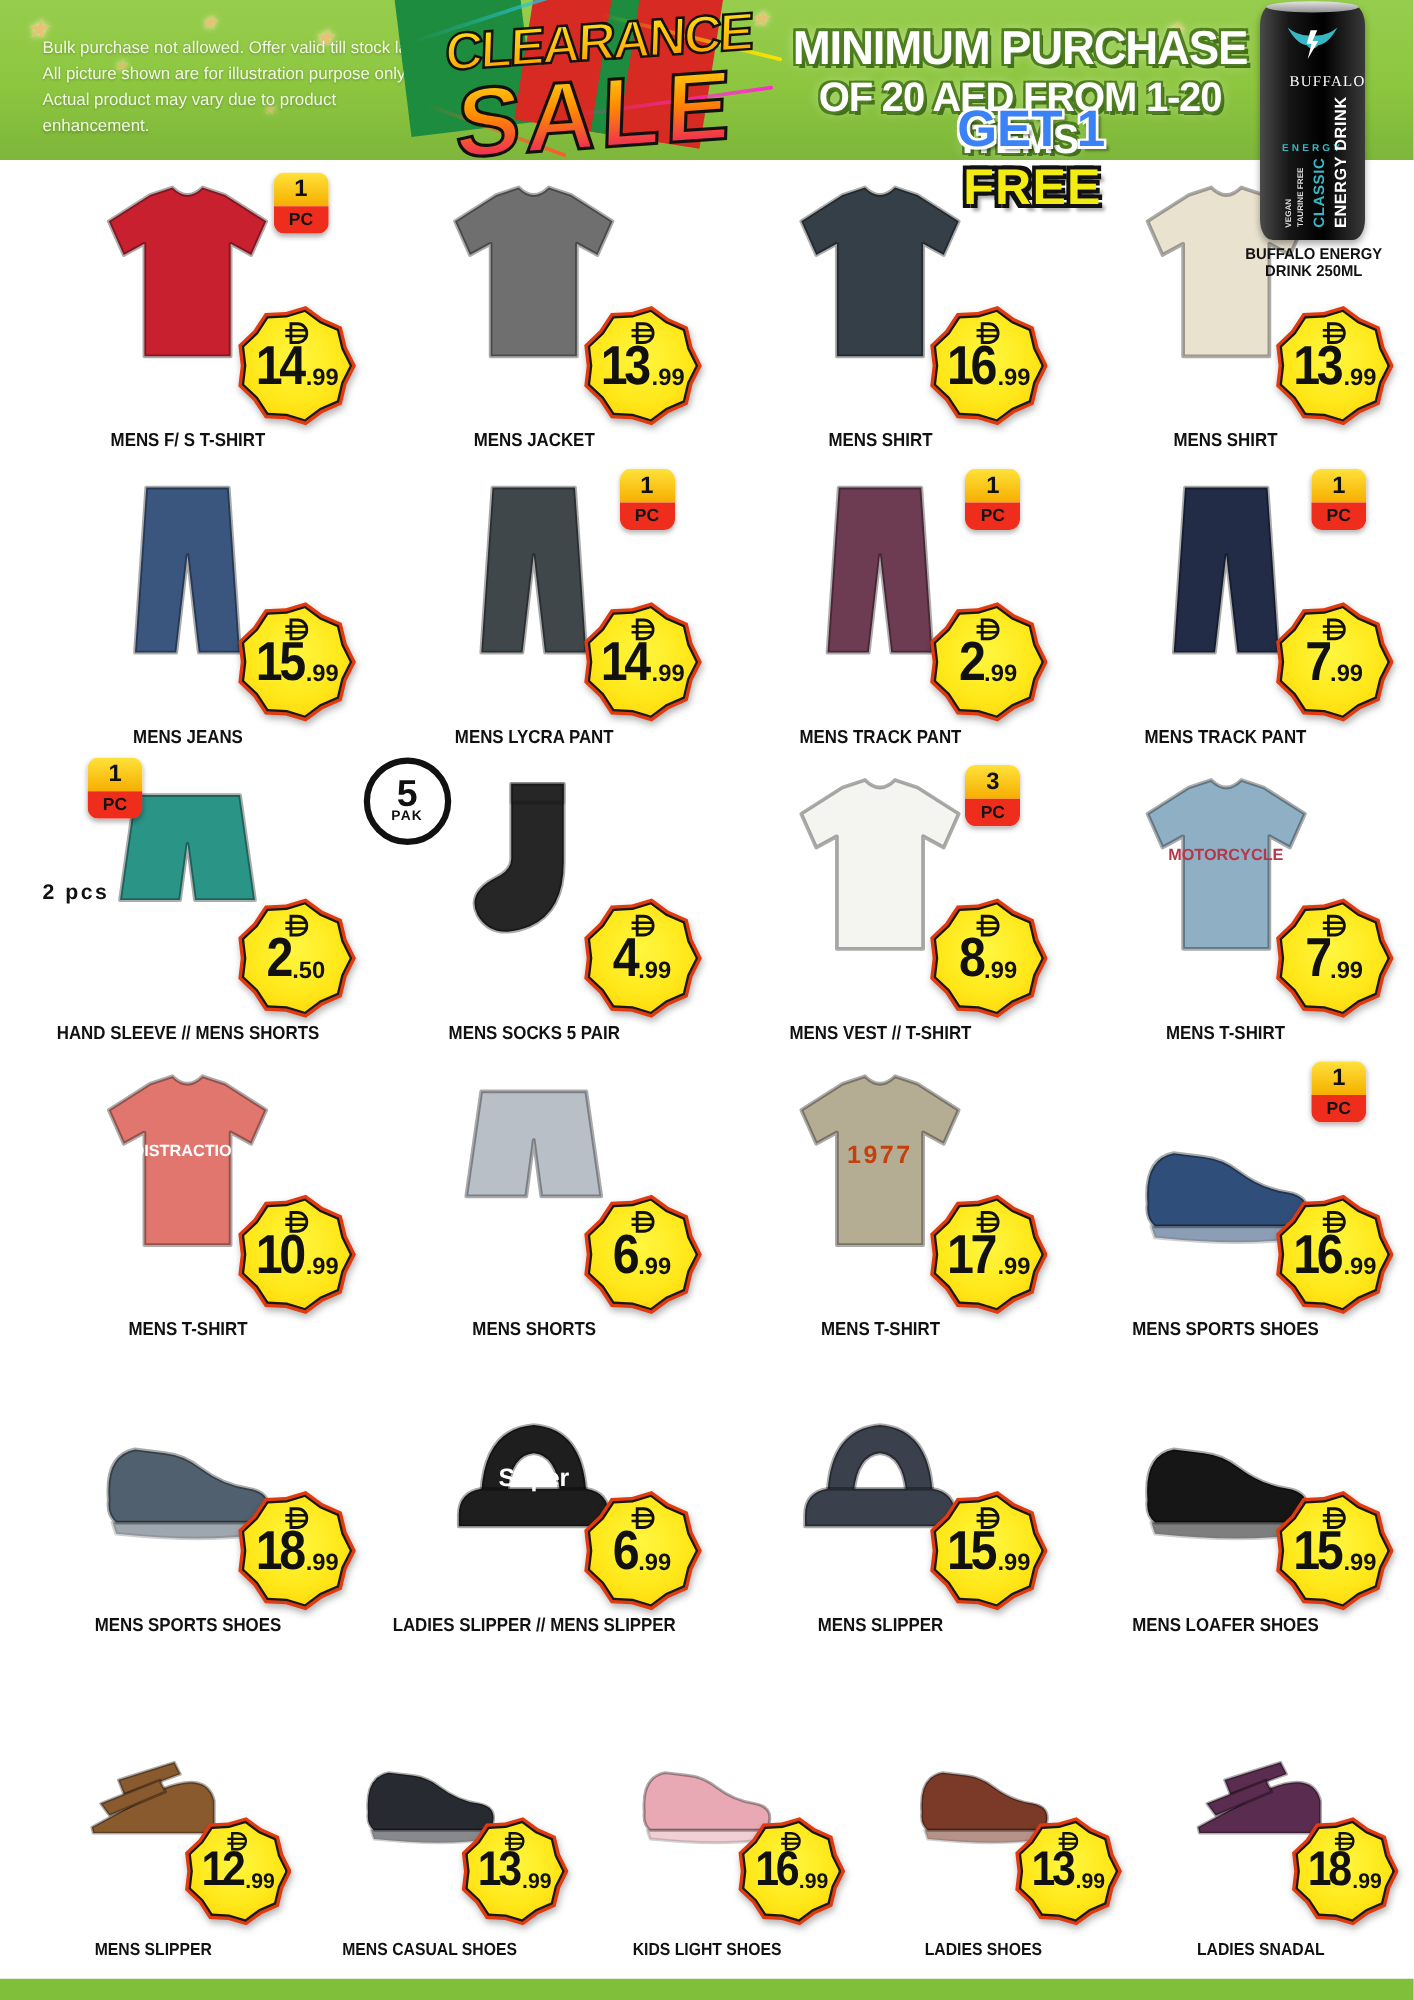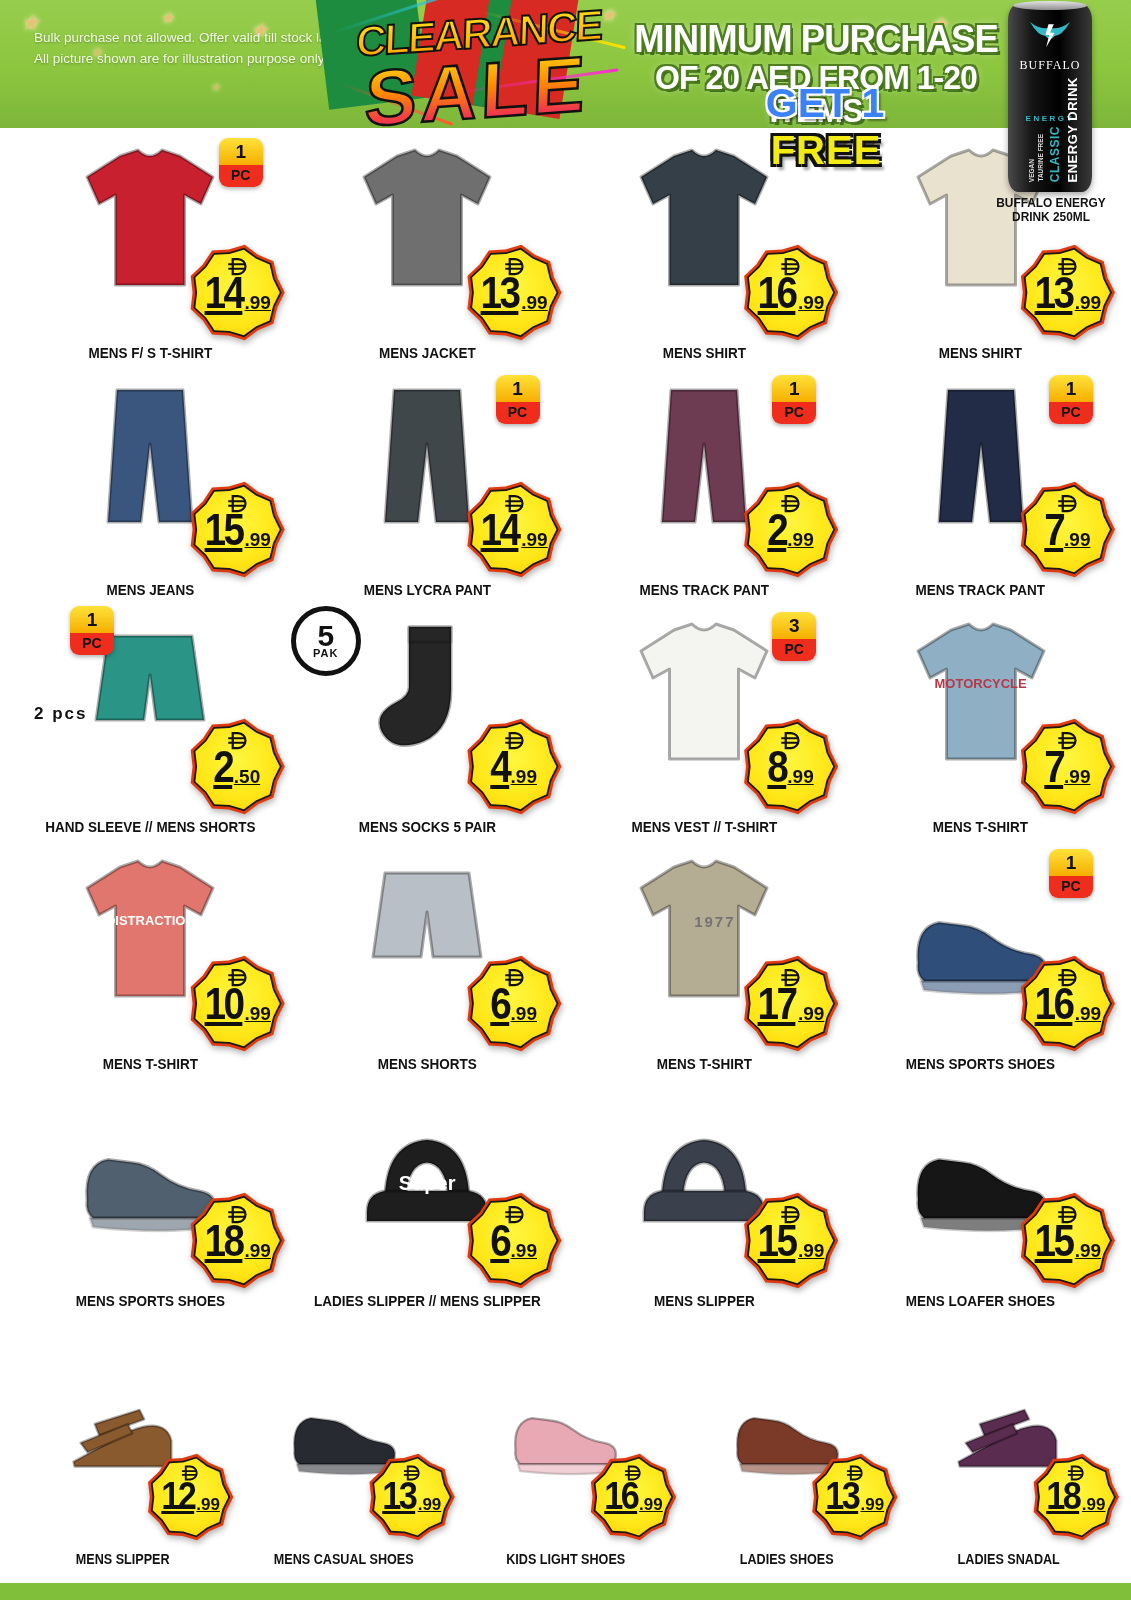--- a/index.html
+++ b/index.html
@@ -37,21 +37,21 @@
         font-size:40px;font-weight:bold;color:#f3ec13;letter-spacing:1px;
         text-shadow:-3px -3px 0 #111,3px -3px 0 #111,-3px 3px 0 #111,3px 3px 0 #111,5px 6px 3px rgba(0,0,0,.35);}
 
   
   .can{position:absolute;left:1008px;top:4px;width:84px;height:188px;z-index:6;
        background:linear-gradient(90deg,#4a4a4a 0%,#161616 28%,#000 60%,#3a3a3a 100%);
        border-radius:10px/16px;box-shadow:0 3px 6px rgba(0,0,0,.35);}
   .can::before{content:"";position:absolute;top:-3px;left:5px;right:5px;height:9px;
        background:linear-gradient(#e4e4e4,#8e8e8e);border-radius:50%;}
   .can-bull{position:absolute;left:50%;top:14px;transform:translateX(-50%);width:46px;height:34px;}
-  .can-brand{position:absolute;top:54px;left:0;width:100%;text-align:center;color:#fff;
+  .can-brand{position:absolute;top:54px;left:12px;width:100%;text-align:center;color:#fff;
        font-family:"Liberation Serif",serif;font-size:12px;letter-spacing:1px;}
   .can-brand-sub{position:absolute;top:70px;left:0;width:100%;text-align:center;color:#35b8c4;
        font-size:8px;font-weight:bold;letter-spacing:2.5px;margin-top:40px;}
   .can-vert{position:absolute;writing-mode:vertical-rl;transform:rotate(180deg);font-weight:bold;white-space:nowrap;}
   .can-type{right:12px;bottom:10px;color:#fff;font-size:13px;letter-spacing:.5px;}
   .can-classic{right:30px;bottom:10px;color:#35b8c4;font-size:12px;letter-spacing:.5px;}
   .can-small1{right:48px;bottom:10px;color:#ddd;font-size:6.5px;}
   .can-small2{right:57px;bottom:10px;color:#ddd;font-size:6.5px;}
   .can-caption{position:absolute;left:988px;top:196px;width:126px;z-index:6;text-align:center;
        font-weight:bold;font-size:12.5px;line-height:1.12;transform:scaleX(.95);}
@@ -62,40 +62,40 @@
   .r4{grid-template-columns:repeat(4,1fr);}
   .r5{grid-template-columns:repeat(5,1fr);height:270px;}
   .cell{position:relative;}
 
   .picon{position:absolute;left:50%;top:16px;transform:translateX(-50%);width:150px;height:150px;}
   .r5 .picon{width:118px;height:118px;top:52px;}
   .picon use{fill:currentColor;stroke:rgba(0,0,0,.33);stroke-width:2;stroke-linejoin:round;}
 
   .gtext{position:absolute;left:50%;top:74px;transform:translateX(-50%);z-index:2;
          font-size:13px;font-weight:bold;color:#fff;white-space:nowrap;text-align:center;}
-  .g-red{color:#b5384a;} .g-dark{color:#737373;font-size:15px;letter-spacing:2px;margin-left:11px;}
+  .g-red{color:#b5384a;} .g-dark{color:#c2410c;font-size:20px;letter-spacing:2px;}
   .g-super{top:96px;font-size:20px;}
 
   .label{position:absolute;bottom:4px;left:-10px;right:-10px;text-align:center;z-index:4;
          font-weight:bold;font-size:15px;white-space:nowrap;transform:scaleX(.9);}
   .r5 .label{font-size:14px;bottom:16px;}
 
   
   .pricebadge{position:absolute;right:4px;bottom:24px;width:97px;height:97px;z-index:5;
               filter:drop-shadow(1px 3px 3px rgba(0,0,0,.3));}
   .r5 .pricebadge{width:88px;height:88px;right:0;bottom:42px;}
   .wave{position:absolute;
         clip-path:polygon(100% 50%,92.3% 65.4%,88.3% 82.1%,72.5% 89%,58.7% 99.2%,42.2% 94.3%,25% 93.3%,15.5% 78.9%,3% 67.1%,5% 50%,3% 32.9%,15.5% 21.1%,25% 6.7%,42.2% 5.7%,58.7% 0.8%,72.5% 11%,88.3% 17.9%,92.3% 34.6%);}
   .wv-red{inset:0;background:#e23a0f;}
   .wv-black{inset:3px;background:#181818;}
   .wv-yellow{inset:5px;background:radial-gradient(circle at 50% 42%,#fff640 0%,#ffe81a 55%,#fc0 100%);
              display:flex;flex-direction:column;align-items:center;}
   .dh{width:21px;height:21px;margin-top:7px;color:#111;}
   .r5 .dh{width:18px;height:18px;margin-top:6px;}
-  .pline{display:flex;align-items:flex-end;margin-top:-3px;line-height:.85;text-decoration:underline;}
+  .pline{display:flex;align-items:flex-end;margin-top:-3px;line-height:.85;}
   .pd{display:inline-block;font-size:44px;font-weight:bold;letter-spacing:-3px;transform:scaleX(.88);}
   .pc{display:inline-block;font-size:19px;font-weight:bold;margin-left:0;}
   .r5 .pd{font-size:39px;} .r5 .pc{font-size:17px;}
 
   
   .qty{position:absolute;top:10px;right:26px;width:44px;border-radius:9px;overflow:hidden;z-index:5;
        box-shadow:0 2px 4px rgba(0,0,0,.3);}
   .qty-top{display:block;background:linear-gradient(#ffe23a,#f6ae00);color:#111;
            font-weight:bold;font-size:19px;text-align:center;padding:3px 0 2px;}
   .qty-bot{display:block;background:#ee2d1d;color:#141414;
@@ -163,20 +163,21 @@
   <i class="star" style="left:700px;top:30px;font-size:12px;opacity:.75;"></i>
   <i class="star" style="left:930px;top:12px;font-size:20px;"></i>
   <i class="star" style="left:960px;top:78px;font-size:13px;opacity:.8;"></i>
   <i class="star" style="left:545px;top:96px;font-size:12px;opacity:.7;"></i>
   <i class="star" style="left:448px;top:40px;font-size:13px;opacity:.65;"></i>
 </div>
 
 <div class="disclaimer">
   <div>Bulk purchase not allowed. Offer valid till stock last.</div>
   <div>All picture shown are for illustration purpose only</div>
+  <div>Actual product may vary due to product enhancement.</div>
 </div>
 
 <div class="logo-wrap">
   <div class="giftbox-green"></div>
   <div class="giftbox-red"></div>
   <div class="streak" style="left:30px;top:40px;width:140px;background:linear-gradient(90deg,transparent,#27c4d8);transform:rotate(-18deg);"></div>
   <div class="streak" style="left:180px;top:18px;width:150px;background:linear-gradient(90deg,transparent,#ffe000);transform:rotate(14deg);"></div>
   <div class="streak" style="left:150px;top:100px;width:170px;background:linear-gradient(90deg,transparent,#ff2bd1);transform:rotate(-8deg);"></div>
   <div class="streak" style="left:40px;top:90px;width:120px;background:linear-gradient(90deg,transparent,#ff5a2b);transform:rotate(20deg);"></div>
   <svg class="logo-svg" viewBox="0 0 350 138">

